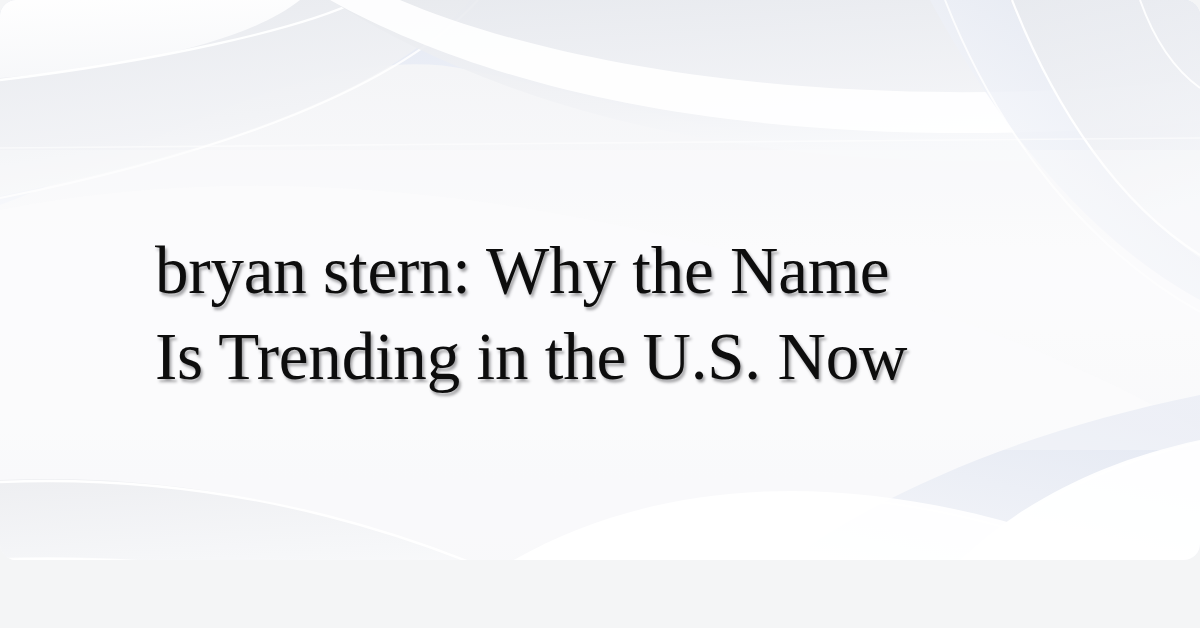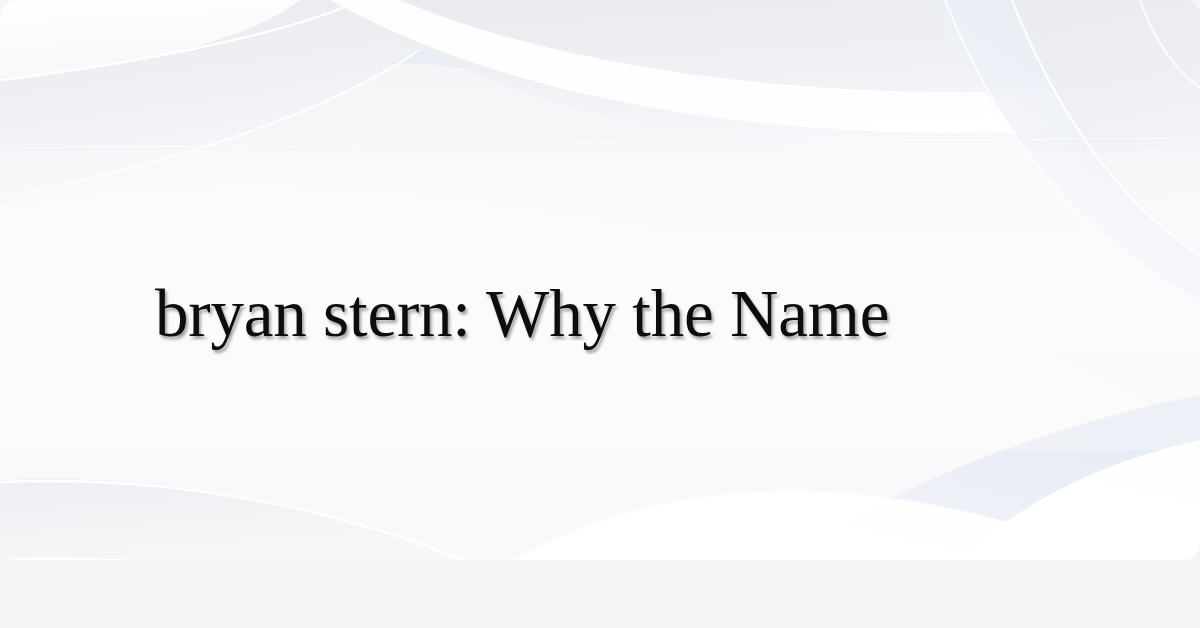--- a/index.html
+++ b/index.html
@@ -162,16 +162,17 @@
 
       <path d="M0,612 C260,596 520,600 780,618 C920,626 1070,626 1200,612 L1200,628 L0,628 Z" fill="#fafbfc" opacity="0.9"></path>
 
       <rect x="0" y="150" width="1200" height="300" fill="#fbfbfc" opacity="0.35"></rect>
     </svg>
   </div>
 
   <div class="headline-wrap">
     <h1 class="headline">
       <span class="line">bryan stern: Why the Name</span>
+      <span class="line">Is Trending in the U.S. Now</span>
     </h1>
   </div>
 
 </div>
 
 </body></html>

